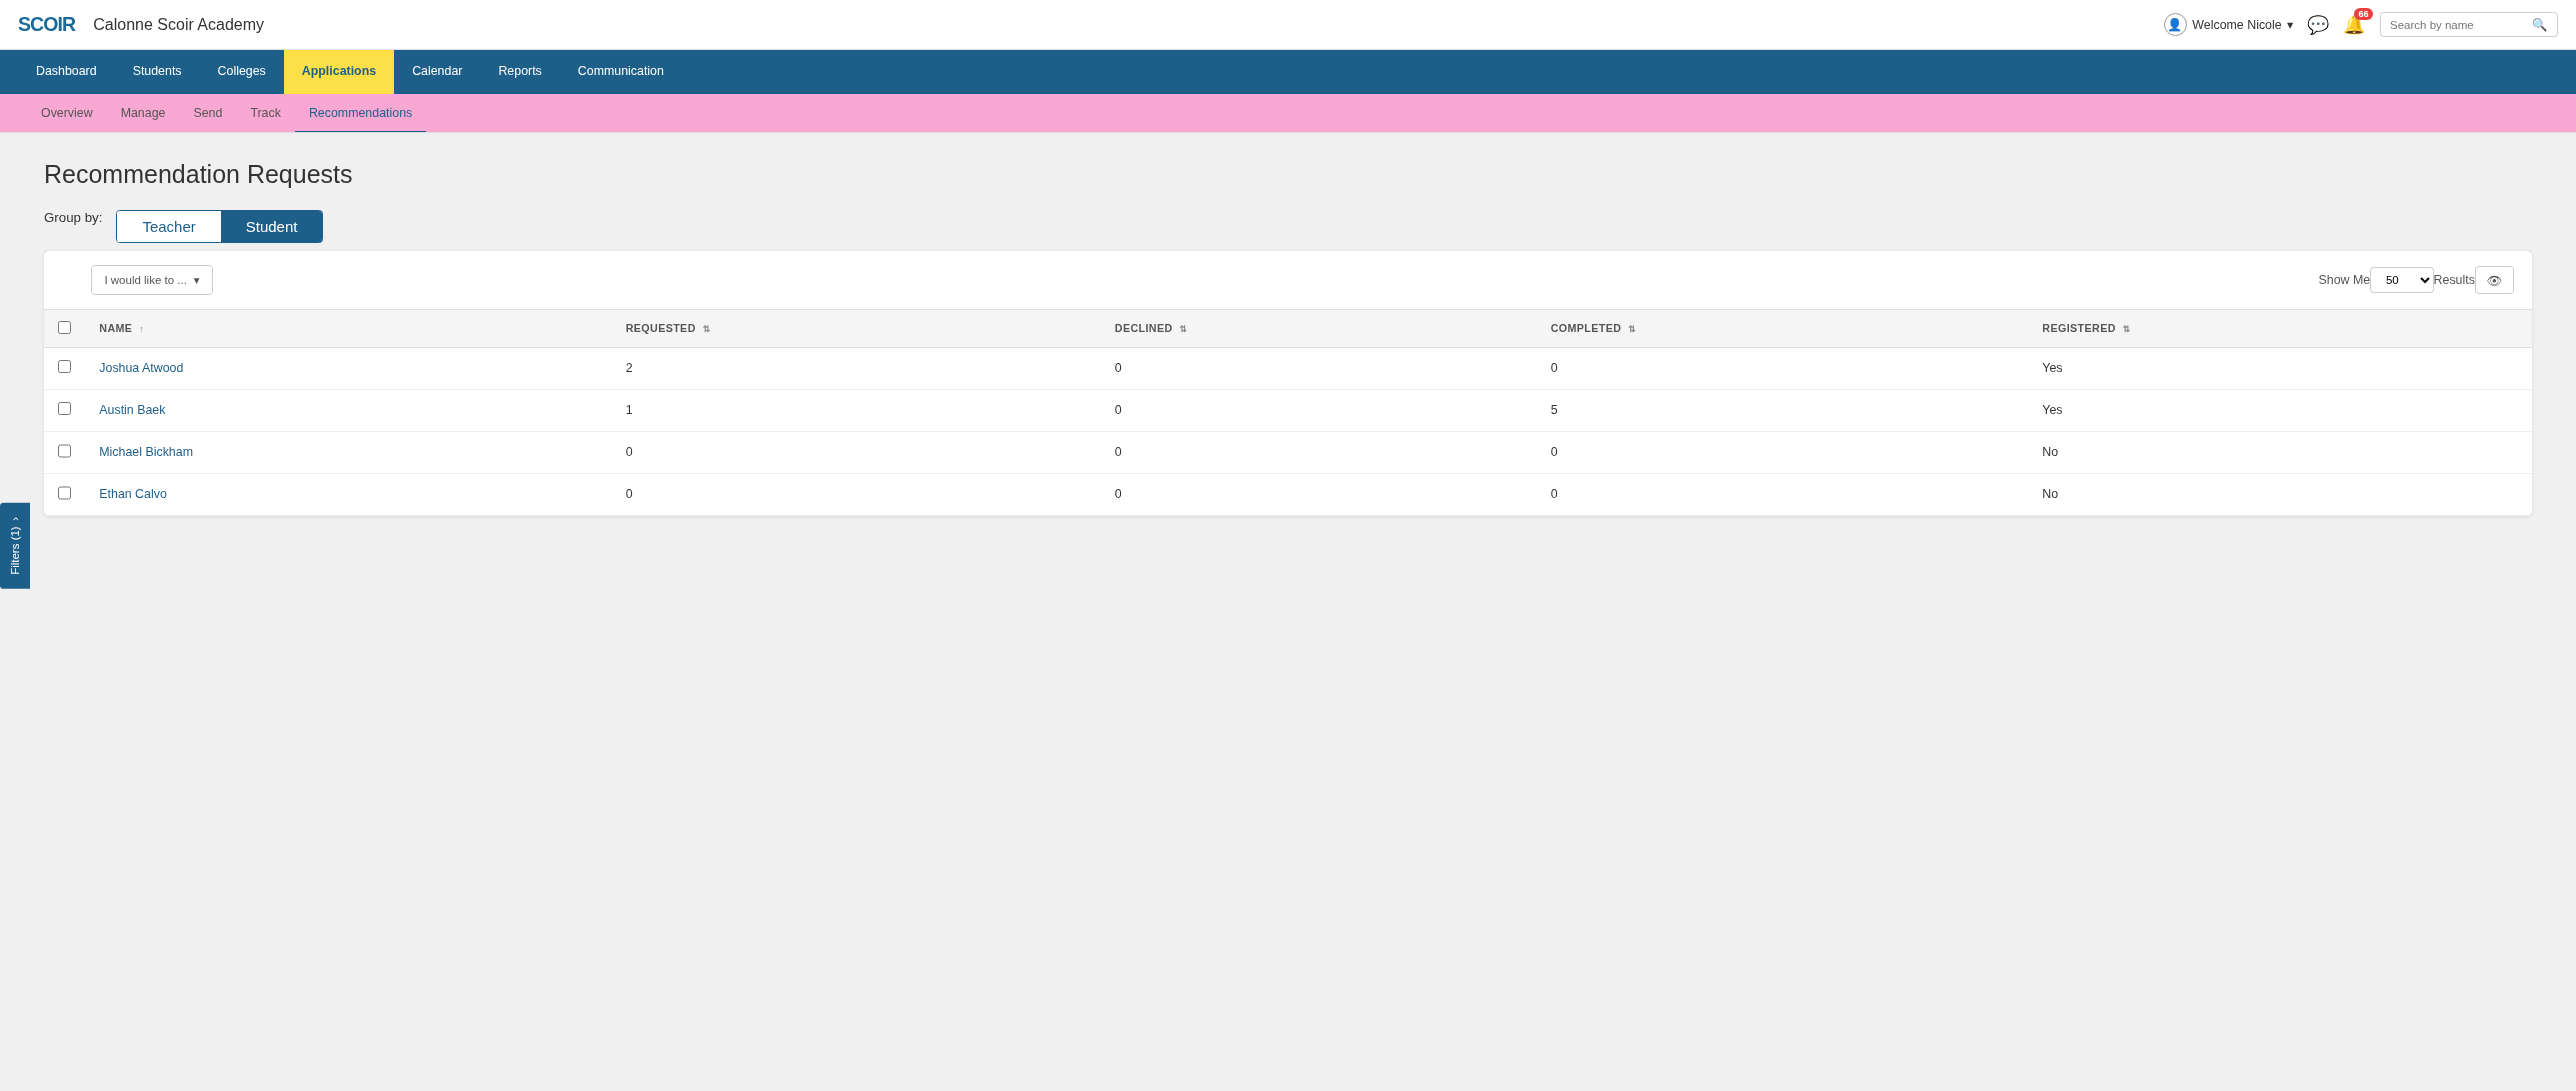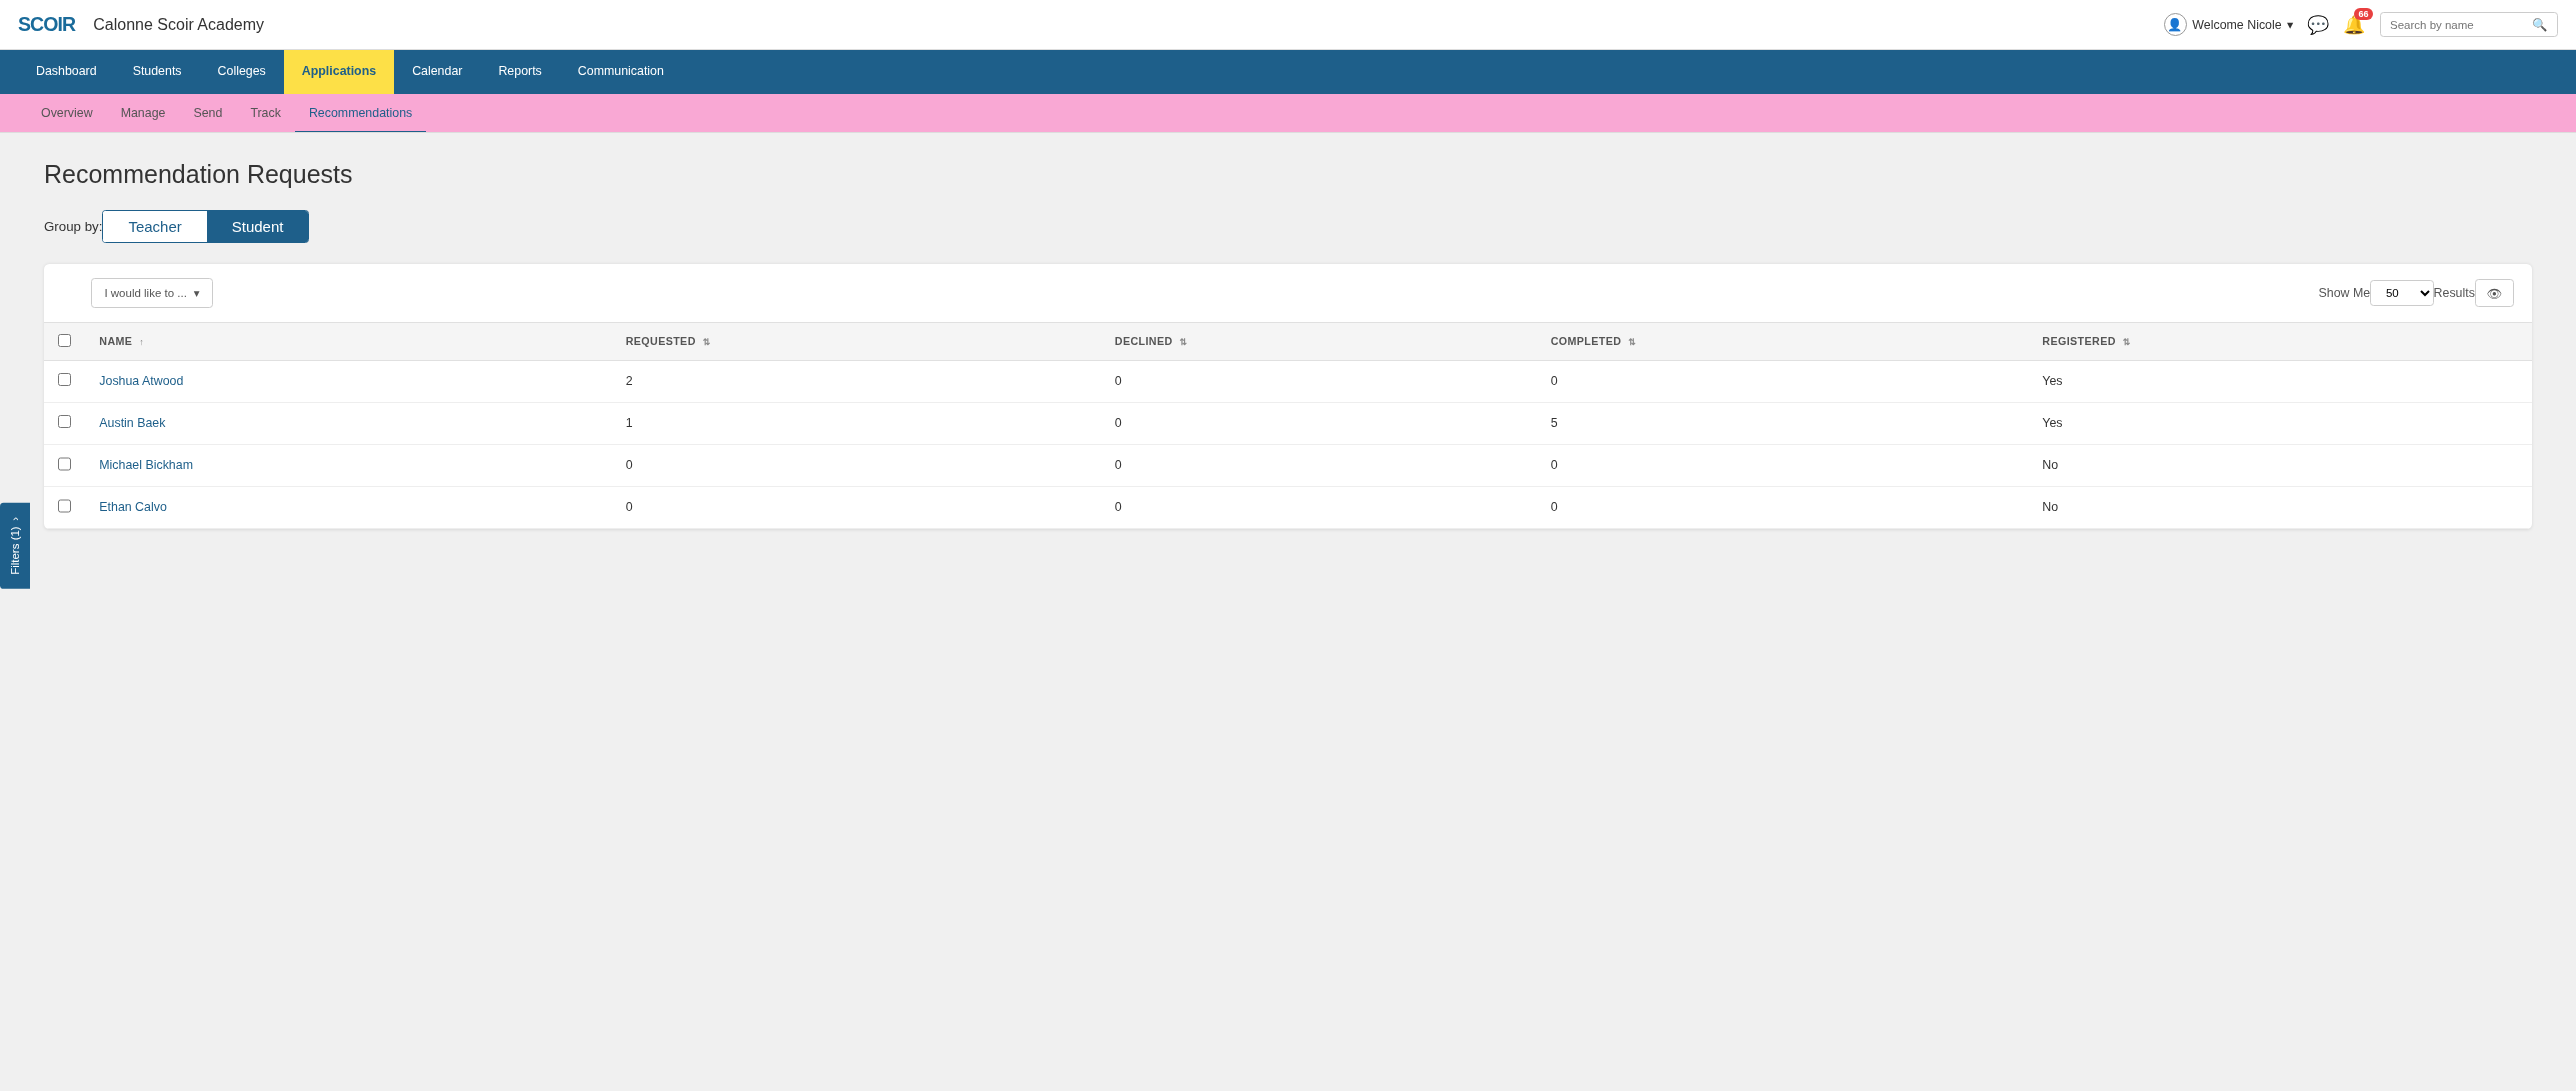--- a/index.html
+++ b/index.html
@@ -146,22 +146,22 @@
     .page-title {
       font-size: 25px;
       color: #333;
       margin-bottom: 21px;
       font-weight: 400;
     }
 
     
     .group-by-row {
       display: flex;
-      align-items: center;
-      margin-bottom: 21px;
+      margin-bottom: 8px;
+      gap: 14px;
     }
     .group-by-label {
       font-size: 13.3px;
       color: #333;
     }
     .group-by-buttons {
       display: flex;
       border: 0.9px solid #1e5f8a;
       border-radius: 3.6px;
       overflow: hidden;

